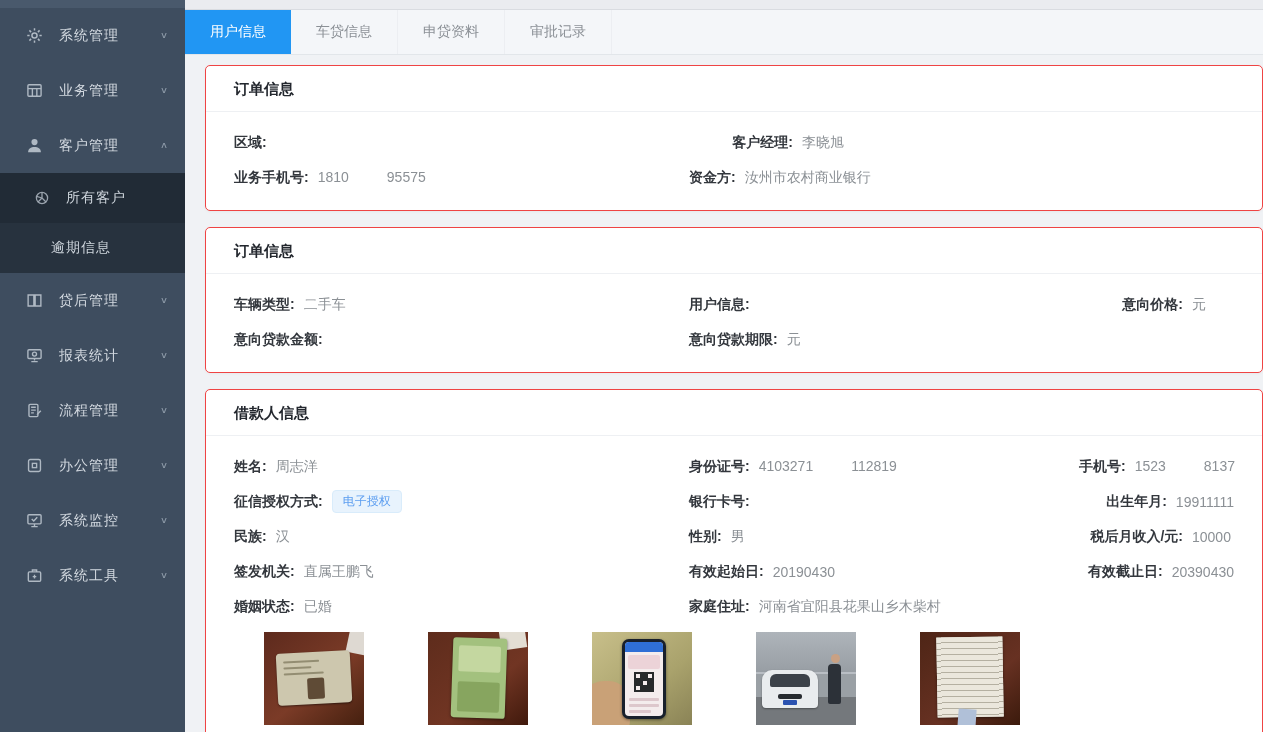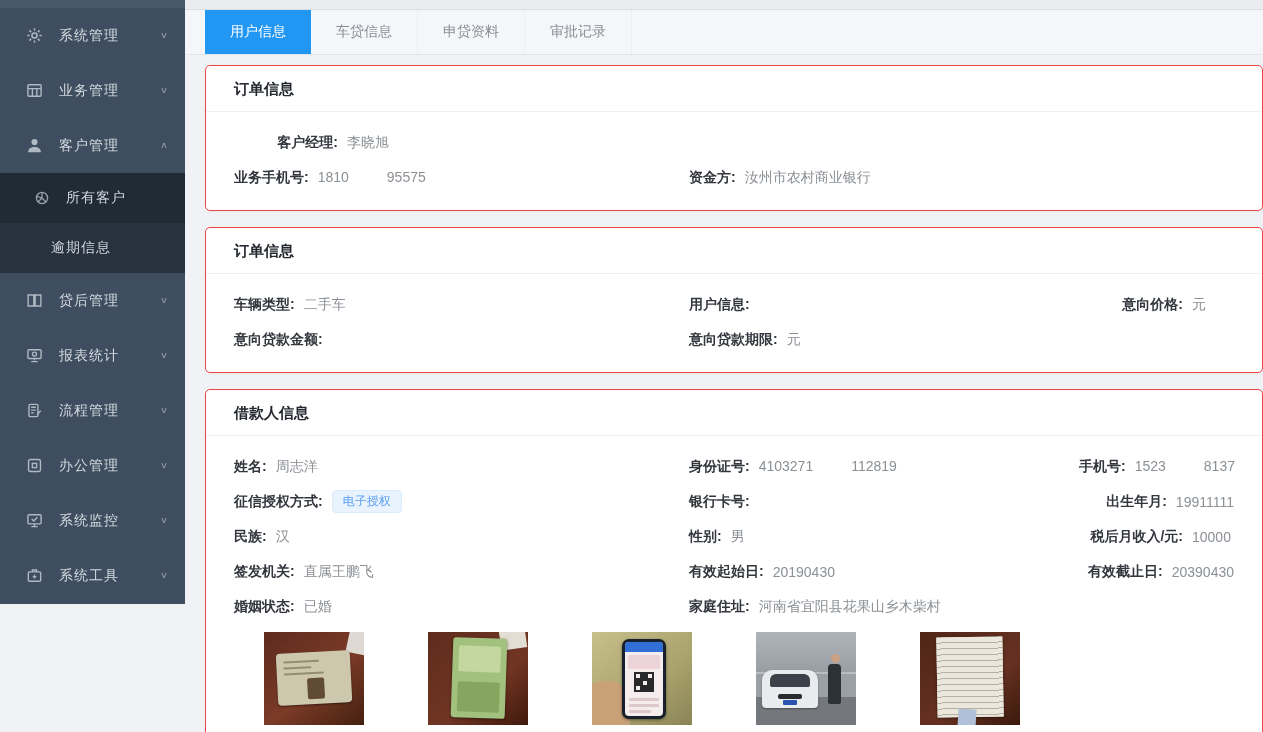--- a/index.html
+++ b/index.html
@@ -3,21 +3,21 @@
 <meta charset="utf-8">
 <style>
   * { margin:0; padding:0; box-sizing:border-box; }
   html,body { width:1263px; height:732px; overflow:hidden; }
   body {
     font-family:"Liberation Sans","DejaVu Sans",sans-serif;
     font-size:14px; background:#f0f2f5; position:relative;
   }
   
   .sidebar {
-    position:absolute; left:0; top:0; width:185px; height:604px;
+    position:absolute; left:0; top:0; width:185px; height:732px;
     background:#3e4d5f; color:#d4dae1; z-index:5;
   }
   .sidebar-topglow { height:8px; background:#49596c; }
   .side-item {
     height:55px; display:flex; align-items:center; padding:0 16px 0 26px;
     cursor:pointer; font-size:14px; letter-spacing:1px;
   }
   .side-item .s-icon { width:17px; height:17px; margin-right:16px; flex:none; opacity:.85; }
   .side-item .s-label { flex:1; }
   .side-item .chev { font-size:11px; color:#8d9aa8; transform:scaleY(.8); }
@@ -28,21 +28,21 @@
   }
   .sub-item.active { background:#212b36; }
   .sub-item .s-icon { width:16px; height:16px; margin-right:16px; flex:none; opacity:.8; }
   .sub-item.no-icon { padding-left:51px; }
   svg.ic { display:block; width:100%; height:100%; }
   
   .main { position:absolute; left:185px; top:0; right:0; bottom:0; }
   .top-strip { height:10px; background:#eaecf0; border-bottom:1px solid #d9dce1; }
   .tabbar {
     height:45px; background:#f4f6f9; border-bottom:1px solid #e2e6ea;
-    display:flex; align-items:stretch; padding-left:20px;text-align:right;
+    display:flex; align-items:stretch; text-align:right;
   }
   .tab {
     display:flex; align-items:center; padding:0 25px; color:#8b9096;
     font-size:14px; cursor:pointer; border-right:1px solid #eceef2;
   }
   .tab.active { background:#2196f3; color:#fff; border-right:none; }
   
   .content { padding:10px 0 0 20px; }
   .card {
     background:#fff; border:1px solid #ef4444; border-radius:5px;
@@ -244,20 +244,24 @@
     <div class="tab">申贷资料</div>
     <div class="tab">审批记录</div>
   </div>
 
   <div class="content">
 
     <section class="card">
       <div class="card-header">订单信息</div>
       <div class="card-body">
         <div class="frow">
+          <div class="field">
+            <span class="f-label">区域:</span>
+            <span class="f-value"></span>
+          </div>
           <div class="field col3">
             <span class="f-label">客户经理:</span>
             <span class="f-value">李晓旭</span>
           </div>
         </div>
         <div class="frow">
           <div class="field">
             <span class="f-label">业务手机号:</span>
             <span class="f-value">
               <span>1810</span><span class="censor"></span><span>95575</span>

